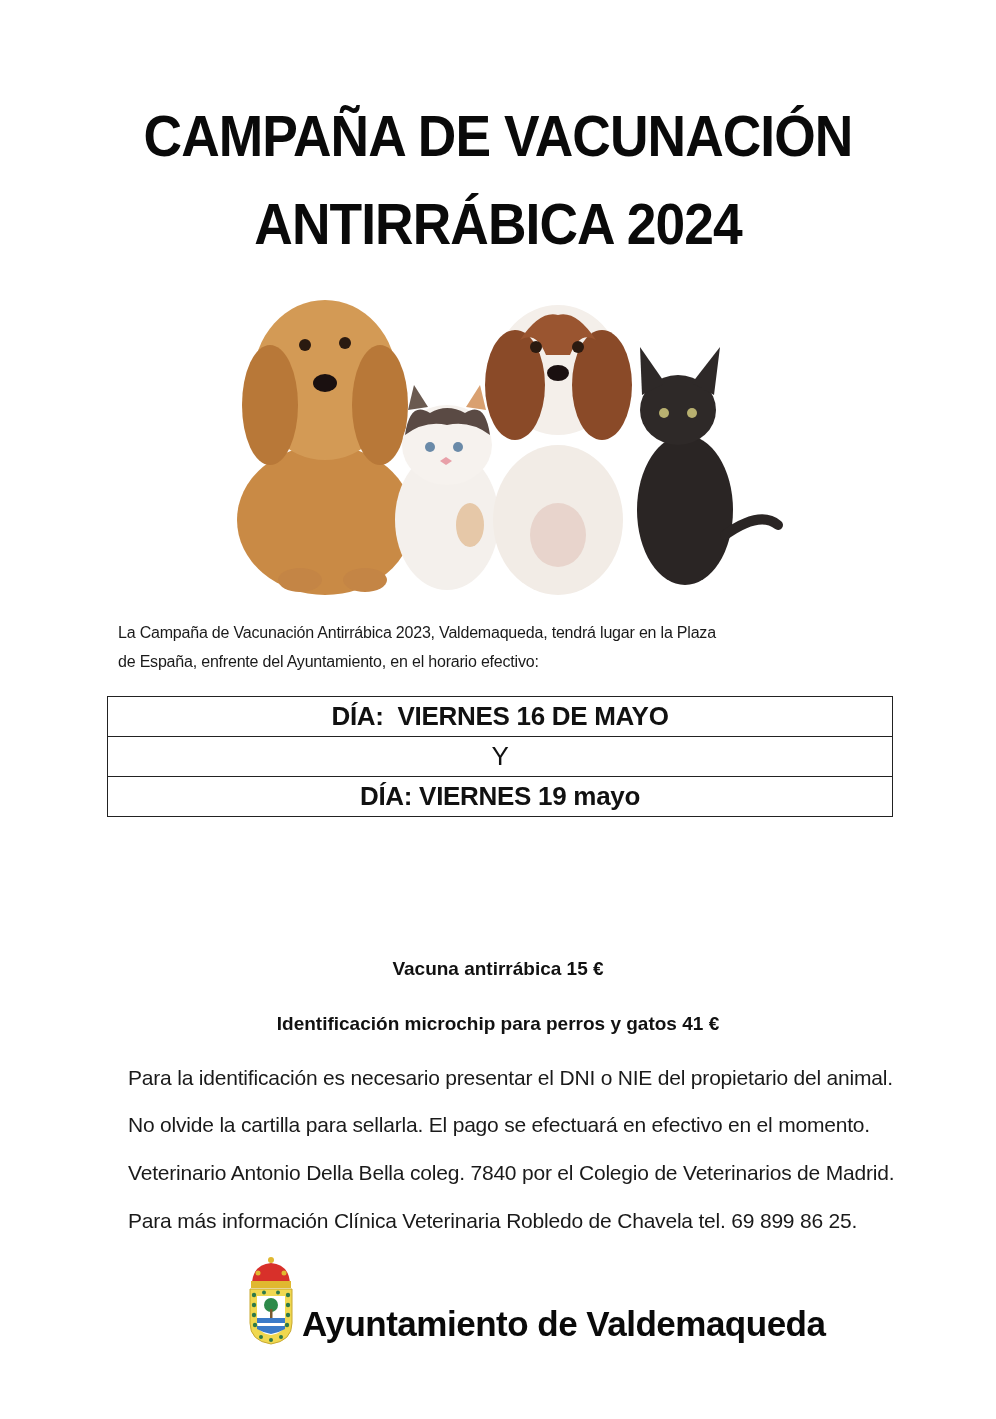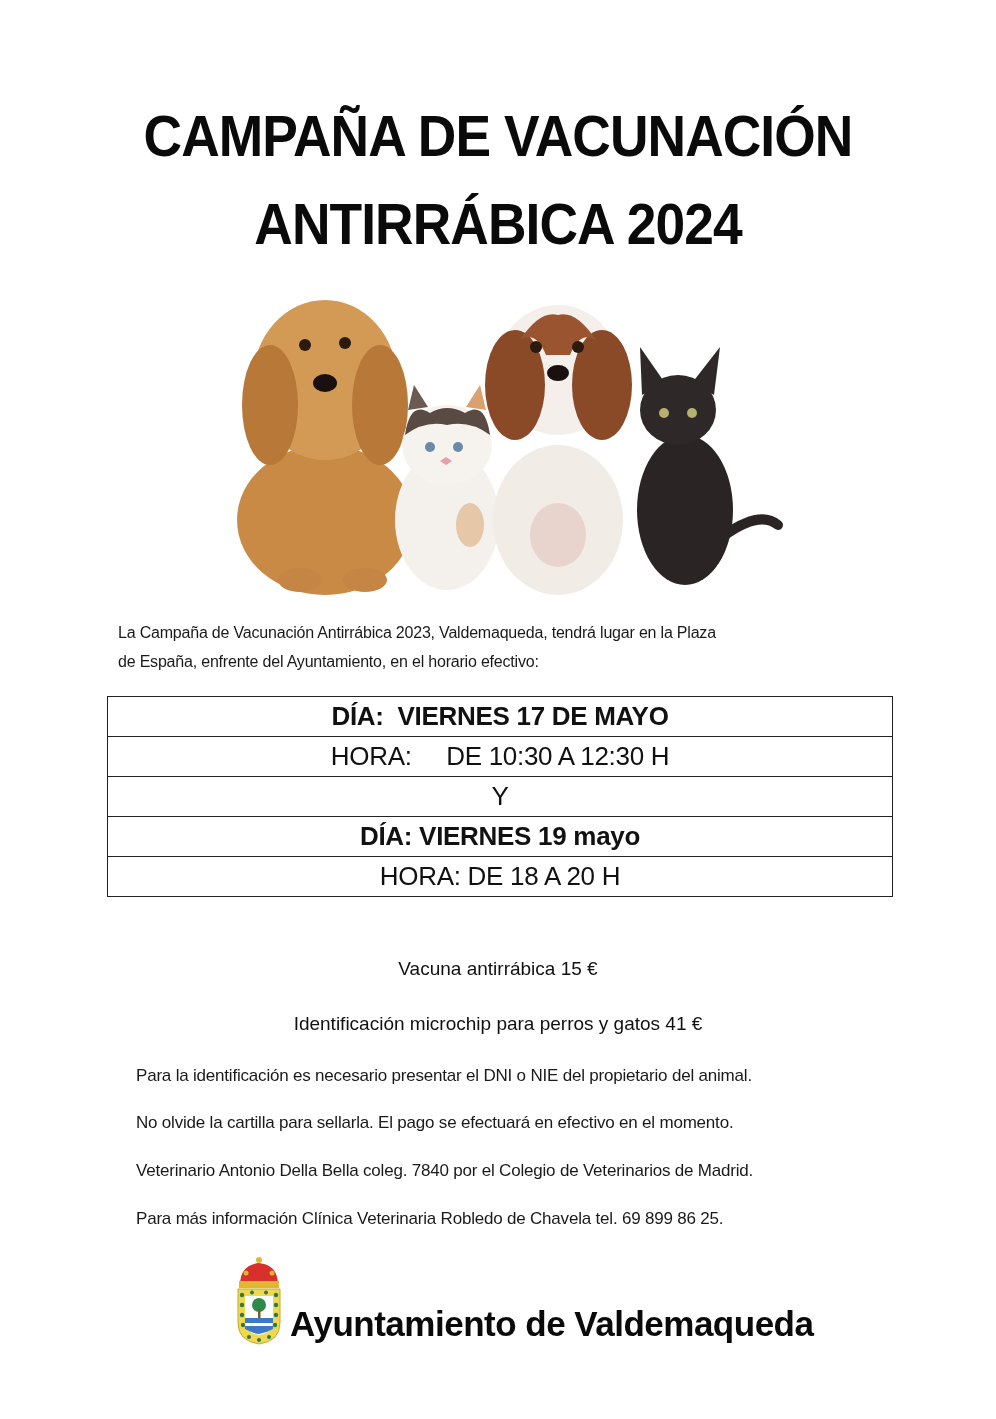--- a/index.html
+++ b/index.html
@@ -11,24 +11,24 @@
   .title.l1 { top: 102px; }
   .title.l2 { top: 190px; }
   .photo { position: absolute; left: 230px; top: 285px; width: 560px; height: 310px; }
   .intro { position: absolute; left: 118px; top: 618px; width: 780px; font-size: 16px;
            line-height: 29px; color: #1a1a1a; letter-spacing: -0.2px; }
   table.sched { position: absolute; left: 107px; top: 696px; width: 786px;
                 border-collapse: collapse; }
   table.sched td { border: 1.5px solid #222; height: 39px; padding: 0; text-align: center;
                    font-size: 26px; color: #111; letter-spacing: -0.3px; }
   table.sched td.b { font-weight: bold; }
-  .price { position: absolute; left: 0; width: 996px; text-align: center; font-weight: normal;
+  .price { position: absolute; left: 0; width: 996px; text-align: center; font-weight: bold;
            font-size: 19px; color: #111; }
-  .line { position: absolute; left: 136px; font-size: 17px; color: #1a1a1a; letter-spacing: -0.2px; }
-  .footer { position: absolute; left: 234px; top: 1255px; display: flex; align-items: flex-end; }
+  .line { position: absolute; left: 128px; font-size: 21px; color: #1a1a1a; letter-spacing: -0.2px; }
+  .footer { position: absolute; left: 246px; top: 1255px; display: flex; align-items: flex-end; }
   .footer-name { font-weight: bold; font-size: 35px; color: #0a0a0a; margin-left: 6px;
                  line-height: 1; padding-bottom: 4px; letter-spacing: -0.5px; }
 </style>
 </head>
 <body>
 
 <div class="title l1">CAMPAÑA DE VACUNACIÓN</div>
 <div class="title l2">ANTIRRÁBICA 2024</div>
 
 <svg class="photo" viewBox="0 0 560 310" xmlns="http://www.w3.org/2000/svg">
@@ -81,33 +81,27 @@
 </svg>
 
 <div class="intro">
   <div>La Campaña de Vacunación Antirrábica 2023, Valdemaqueda,  tendrá lugar en la Plaza</div>
   <div>de España, enfrente del Ayuntamiento, en el horario efectivo:</div>
 </div>
 
 <table class="sched">
   <tbody>
       <tr>
-    <td class="b" style="white-space:pre">DÍA:  VIERNES 17 DE MAYO</td>
-  </tr>
-  <tr>
-    <td style="white-space:pre">HORA:     DE 10:30 A 12:30 H</td>
+    <td class="b" style="white-space:pre">DÍA:  VIERNES 16 DE MAYO</td>
   </tr>
   <tr>
     <td>Y</td>
   </tr>
   <tr>
     <td class="b">DÍA: VIERNES 19 mayo</td>
-  </tr>
-  <tr>
-    <td>HORA: DE 18 A 20 H</td>
   </tr>
 </tbody>
   </table>
 
 <div class="price" style="top:958px">Vacuna antirrábica 15 €</div>
 <div class="price" style="top:1013px">Identificación microchip para perros y gatos 41 €</div>
 
 <div class="line" style="top:1066px">Para la identificación es necesario presentar el DNI o NIE del propietario del animal.</div>
 <div class="line" style="top:1113px">No olvide la cartilla para sellarla. El pago se efectuará en efectivo en el momento.</div>
 <div class="line" style="top:1161px">Veterinario Antonio Della Bella coleg. 7840 por el Colegio de Veterinarios de Madrid.</div>

